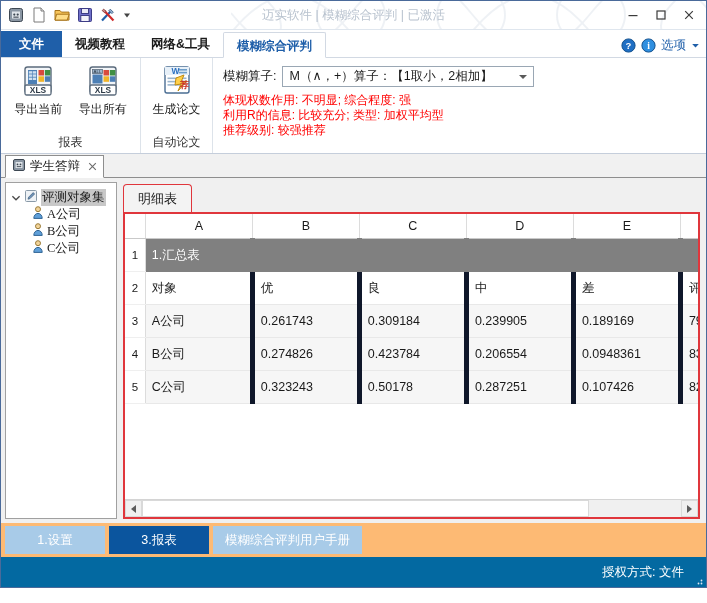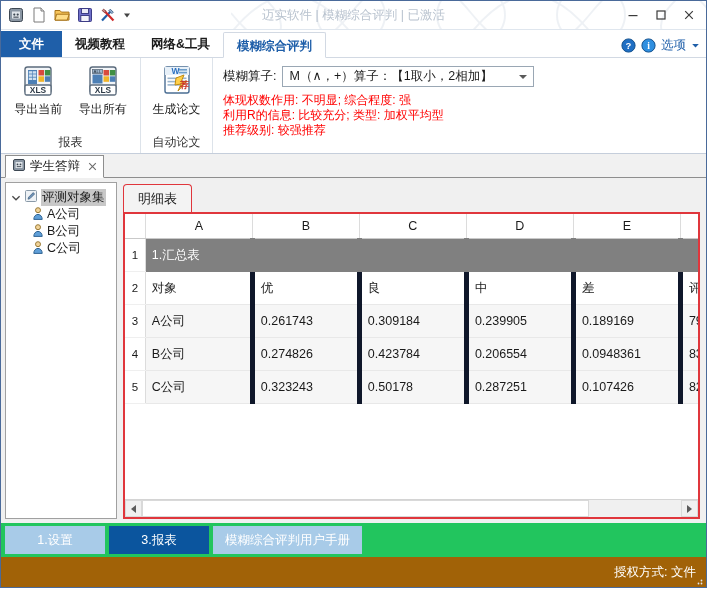--- a/index.html
+++ b/index.html
@@ -254,20 +254,21 @@
   }
   .tnode {
     display: flex;
     align-items: center;
     gap: 3px;
     height: 17px;
     font-size: 12.5px;
     color: #1a1a1a;
     white-space: nowrap;
     padding-left: 2px;
+    font-family: Liberation Serif, serif;
   }
   .tnode.root .tlabel {
     background: #c8c8c8;
     padding: 0 1px;
   }
   .tnode.child { padding-left: 24px; }
   .chev {
     width: 11px; height: 11px;
     display: flex; align-items: center; justify-content: center;
     color: #5a5a5a;
@@ -396,21 +397,21 @@
     box-sizing: border-box;
   }
   .tri { width: 0; height: 0; }
   .tri.left { border-top:4px solid transparent; border-bottom:4px solid transparent; border-right:5px solid #5b5b5b; }
   .tri.right { border-top:4px solid transparent; border-bottom:4px solid transparent; border-left:5px solid #5b5b5b; }
 
   
   .stepbar {
     flex: 0 0 34px;
     height: 34px;
-    background: #22c55e;
+    background: #fdba74;
     display: flex;
     align-items: center;
     gap: 4px;
     padding: 0 4px;
     box-sizing: border-box;
   }
   .step {
     height: 28px;
     min-width: 100px;
     display: flex;
@@ -424,25 +425,25 @@
     cursor: default;
     white-space: nowrap;
   }
   .step.active { background: #0b559e; color: #ffffff; }
   .step.manual { background: #a8cbe8; color: #ffffff; min-width: 0; }
 
   
   .statusbar {
     flex: 0 0 30px;
     height: 30px;
-    background: #a16207;
+    background: #0369a1;
     display: flex;
     align-items: center;
     justify-content: flex-end;
-    padding-right: 0;
+    padding-right: 12px;
     box-sizing: border-box;
     position: relative;
   }
   .statusbar .stext {
     color: #ffffff;
     font-size: 12.5px;
     margin-right: 10px;
   }
   .grip {
     position: absolute;

